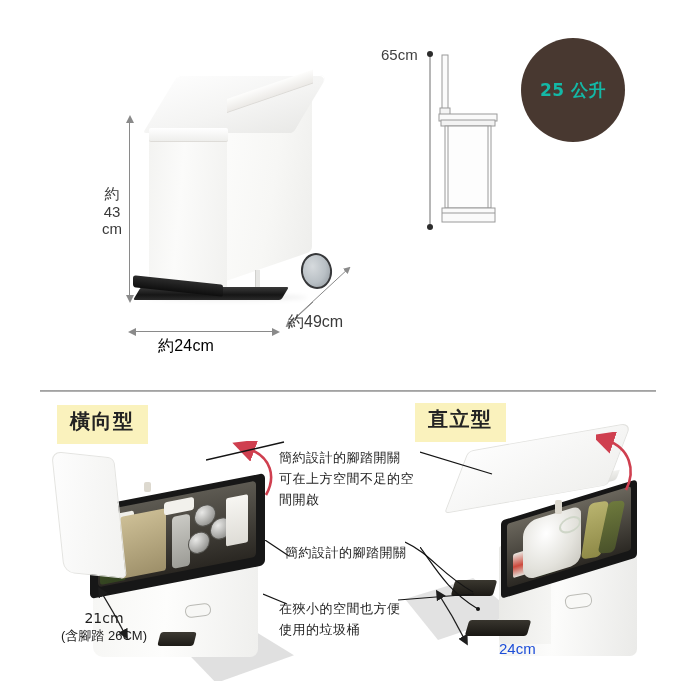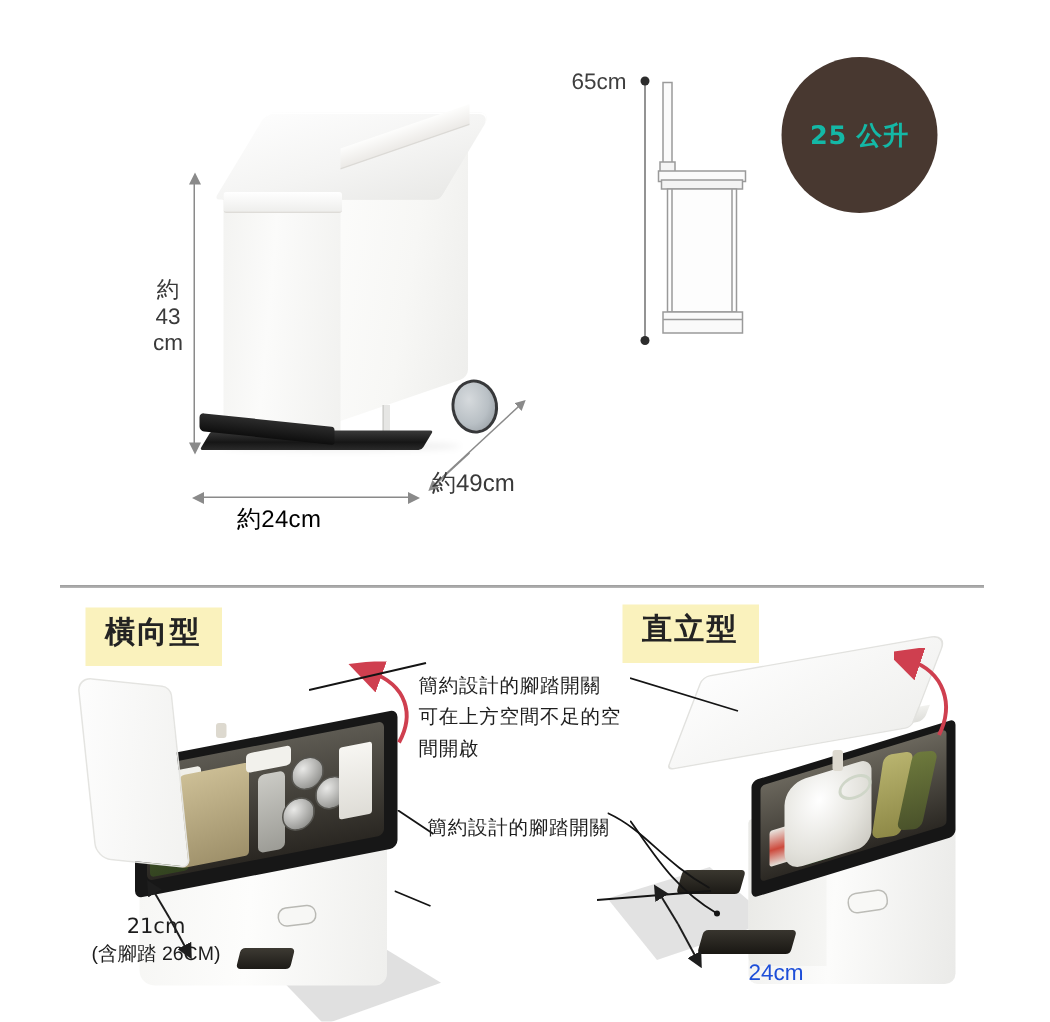--- a/index.html
+++ b/index.html
@@ -673,20 +673,22 @@
       <svg width="62" height="70" viewBox="0 0 62 70" aria-hidden="true">
         <path d="M0,0 C16,22 28,44 58,62" stroke="#141414" stroke-width="1.2" fill="none"></path>
         <circle cx="58" cy="62" r="2" fill="#141414"></circle>
       </svg>
     </div>
 
     <div class="anno" id="anno-lid">簡約設計的腳踏開關
 可在上方空間不足的空
 間開啟</div>
     <div class="anno" id="anno-pedal">簡約設計的腳踏開關</div>
+    <div class="anno" id="anno-small">在狹小的空間也方便
+使用的垃圾桶</div>
 
     <div id="dim-21-arrow">
       <svg width="34" height="54" viewBox="0 0 34 54" aria-hidden="true">
         <defs>
           <marker id="gA1" markerWidth="8" markerHeight="8" refX="5" refY="4" orient="auto">
             <path d="M0,0 L8,4 L0,8 z" fill="#1d1d1d"></path>
           </marker>
           <marker id="gA2" markerWidth="8" markerHeight="8" refX="5" refY="4" orient="auto">
             <path d="M0,0 L8,4 L0,8 z" fill="#1d1d1d"></path>
           </marker>

